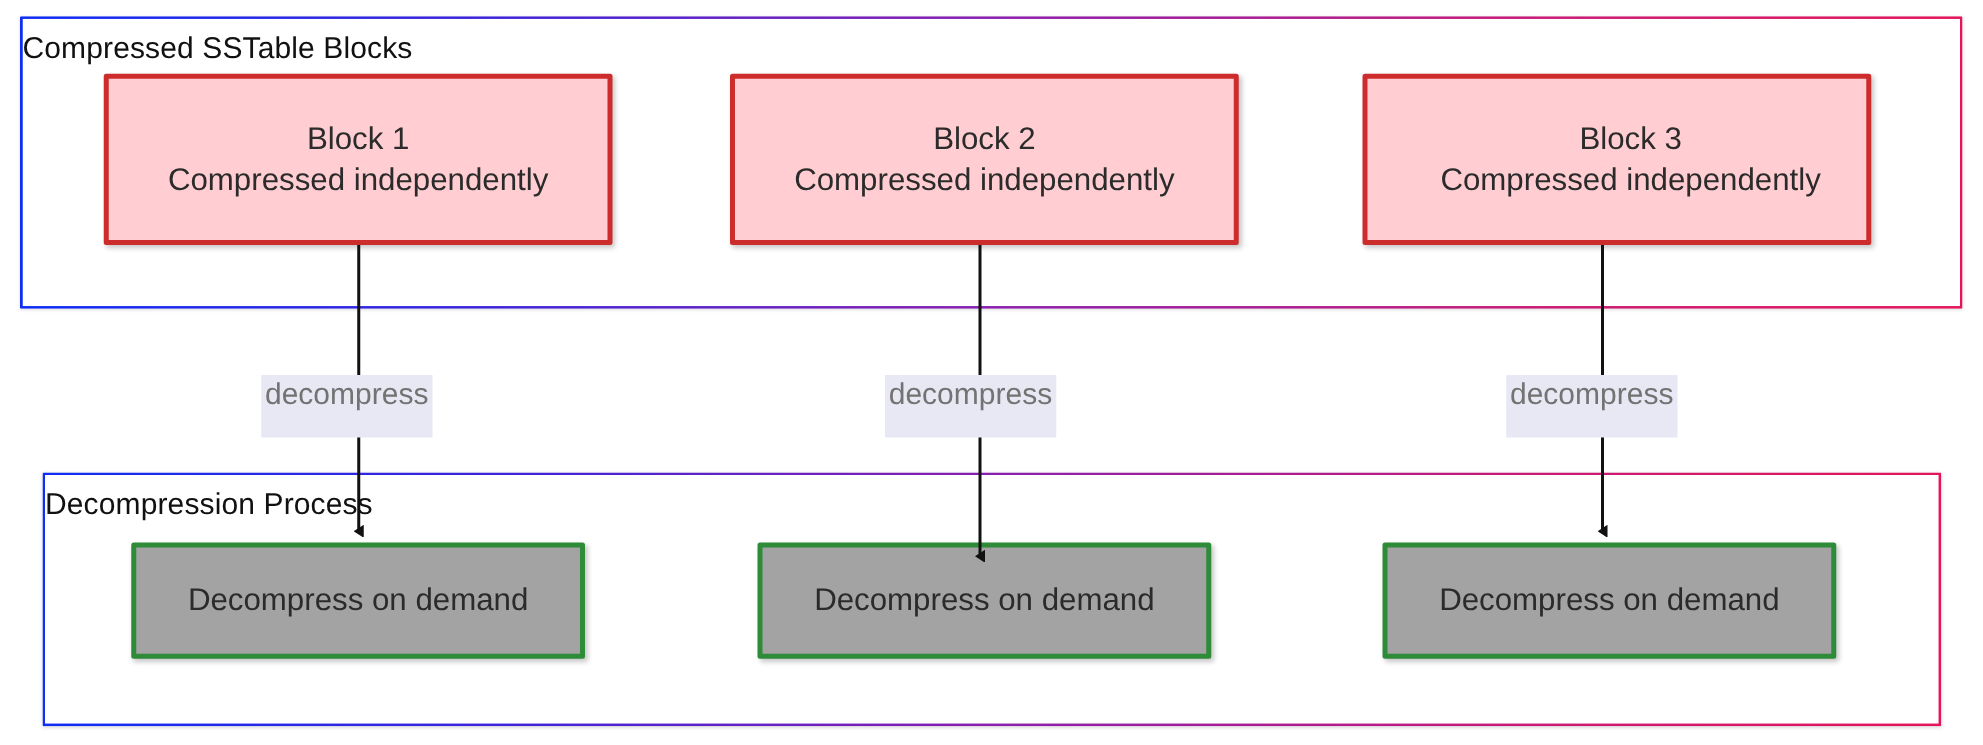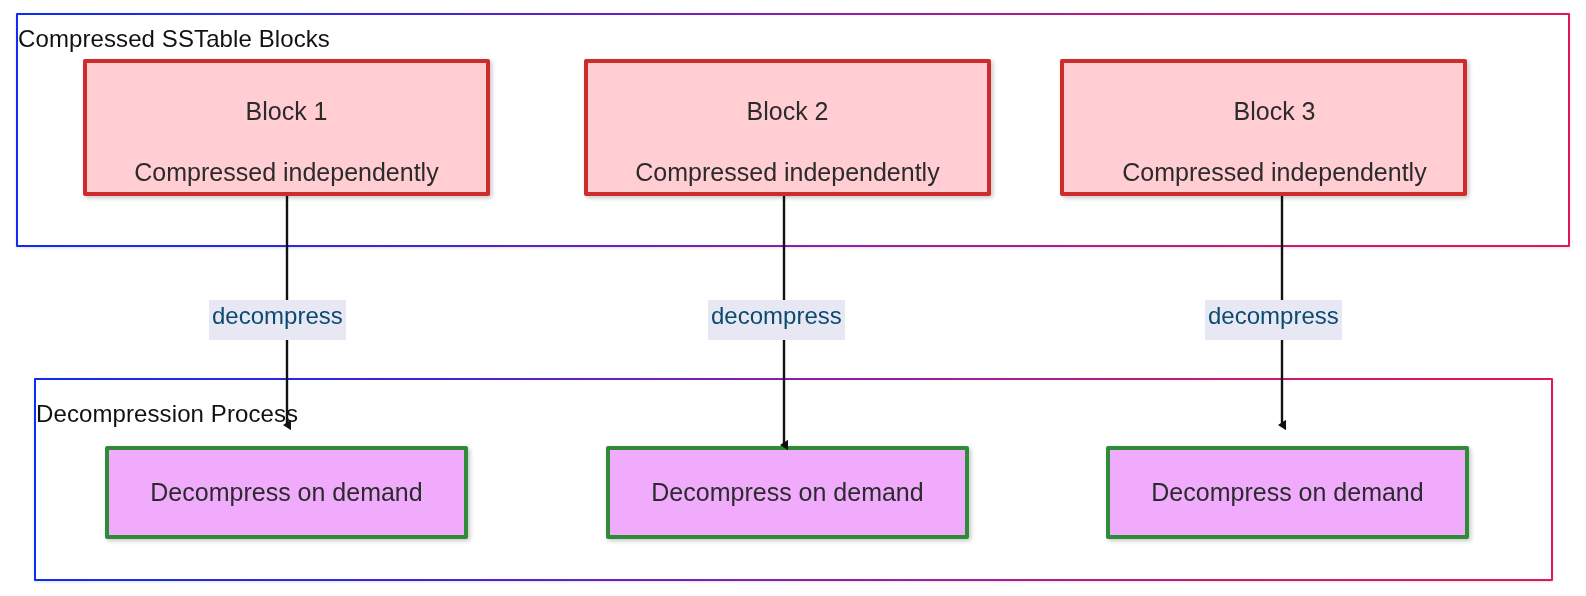--- a/index.html
+++ b/index.html
@@ -56,21 +56,21 @@
     left: 0;
     width: 100%;
     text-align: left;
     font-size: 24px;
     color: #111111;
     letter-spacing: 0.1px;
     white-space: nowrap;
     z-index: 6;
   }
   #subgraph-bottom .subgraph-title {
-    top: 20px;
+    top: 10px;
   }
 
   
   .node {
     position: absolute;
     box-sizing: border-box;
     display: flex;
     flex-direction: column;
     align-items: center;
     justify-content: center;
@@ -84,64 +84,62 @@
     border: 4px solid #cc2c2c;
     width: 407px;
     height: 137px;
     top: 59px;
   }
   .node-block .line {
     font-size: 25px;
     color: #2b2b2b;
     line-height: 1.30;
     white-space: nowrap;
-    margin-top: 28px;
   }
 
   .node-demand {
-    background: #f0abfc;
+    background: #a3a3a3;
     border: 4px solid #2e8b38;
     width: 363px;
     height: 93px;
     top: 434px;
-    margin-top: 12px;
   }
   .node-demand .line {
     font-size: 25px;
     color: #2b2b2b;
     white-space: nowrap;
   }
 
   #block-1 { left: 83px; }
   #block-2 { left: 584px; }
-  #block-3 { left: 1060px; padding-left: 22px; }
+  #block-3 { left: 1090px; padding-left: 22px; }
 
   #demand-1 { left: 105px; }
   #demand-2 { left: 606px; }
   #demand-3 { left: 1106px; }
 
   
   #edge-layer {
     position: absolute;
     left: 0;
     top: 0;
     width: 1586px;
     height: 596px;
     z-index: 5;
     pointer-events: none;
   }
 
   
   .edge-label {
     position: absolute;
     background: #e8e8f5;
-    color: #0c4a6e;
+    color: #737373;
     font-size: 24px;
     line-height: 1;
-    padding: 4px 3px 12px 3px;
+    padding: 4px 3px 22px 3px;
     white-space: nowrap;
     z-index: 7;
   }
   #label-1 { left: 209px; top: 300px; }
   #label-2 { left: 708px; top: 300px; }
   #label-3 { left: 1205px; top: 300px; }
 </style>
 </head>
 <body>
 

